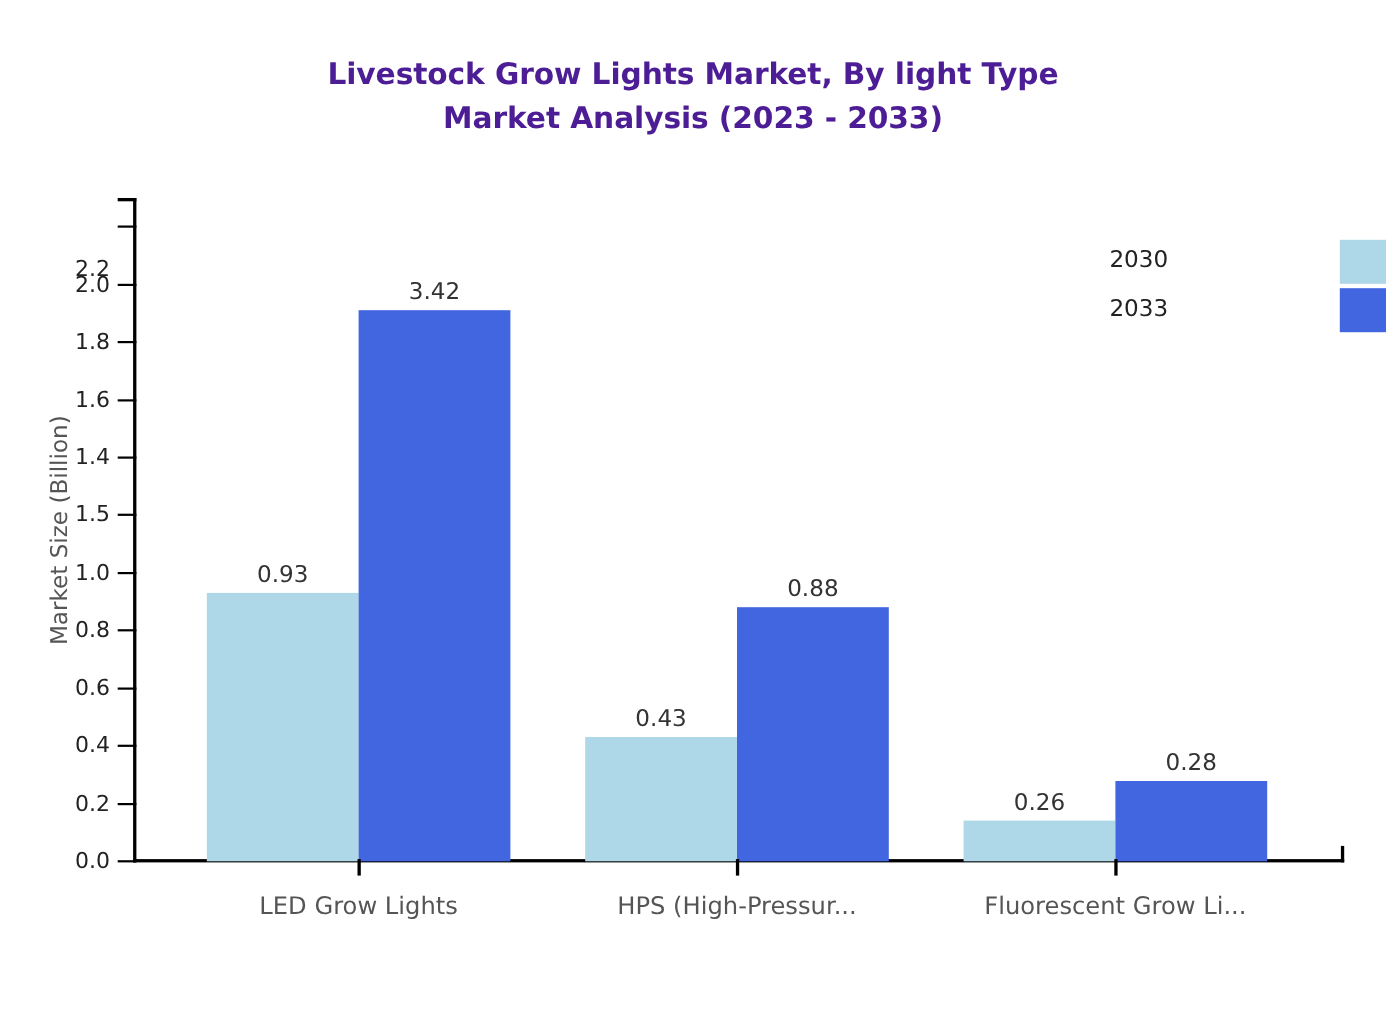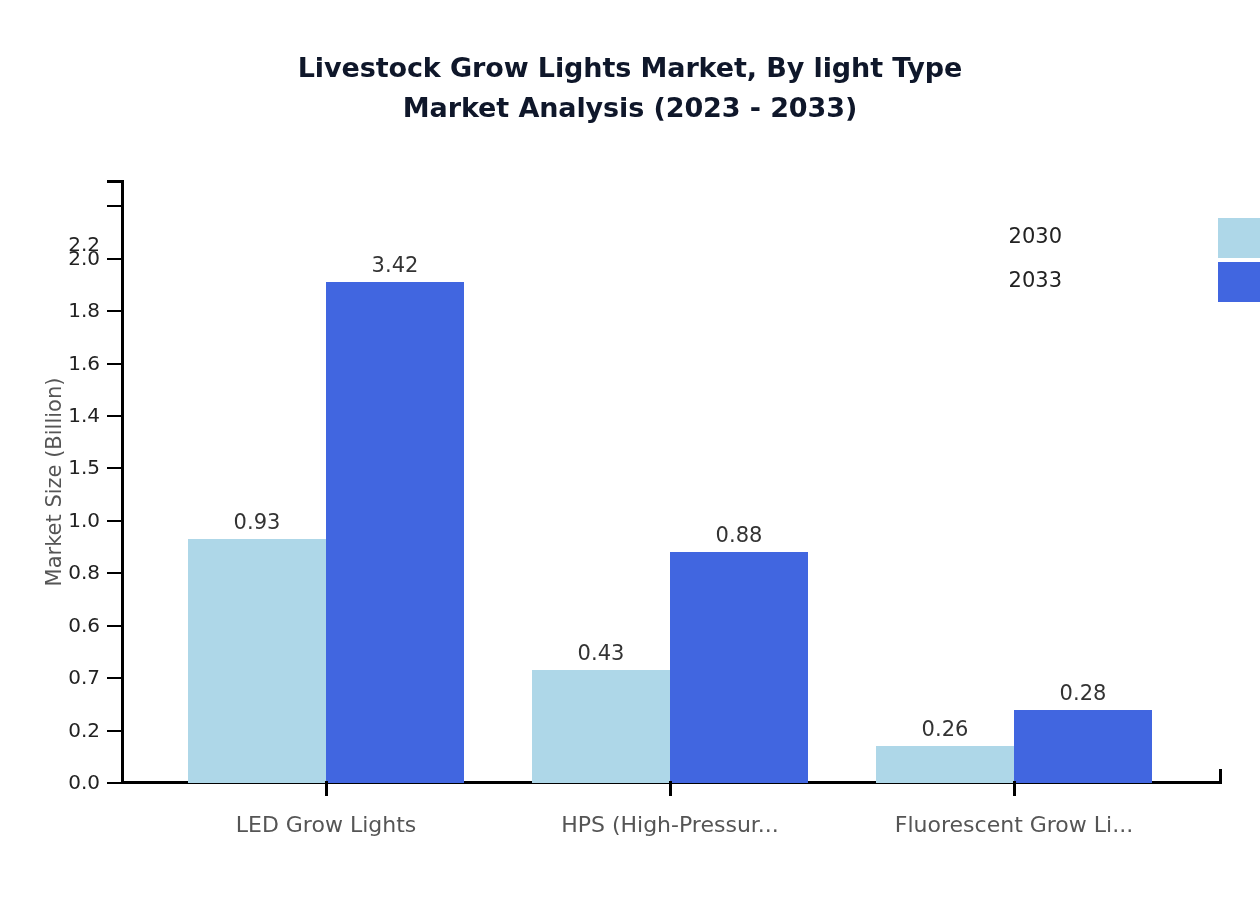--- a/index.html
+++ b/index.html
@@ -21,21 +21,21 @@
     height: 920px;
   }
 
   
   .chart-title {
     position: absolute;
     left: 0;
     top: 48px;
     width: 1260px;
     text-align: center;
-    color: #0f172a;
+    color: #4c1d95;
     font-size: 27px;
     font-weight: bold;
     line-height: 40px;
     letter-spacing: -0.1px;
   }
   .chart-title .line2 { display: block; }
 
   
   .ylabel {
     position: absolute;
@@ -193,21 +193,21 @@
   <div class="yaxis-cap"></div>
   <div class="xaxis-spine"></div>
   <div class="xaxis-cap"></div>
 
   <div id="yticks">
       <div class="ytick" style="top: 782px;"></div>
       <div class="ytick-label" style="top: 772px;">0.0</div>
       <div class="ytick" style="top: 729.565px;"></div>
       <div class="ytick-label" style="top: 719.565px;">0.2</div>
       <div class="ytick" style="top: 677.13px;"></div>
-      <div class="ytick-label" style="top: 667.13px;">0.7</div>
+      <div class="ytick-label" style="top: 667.13px;">0.4</div>
       <div class="ytick" style="top: 624.696px;"></div>
       <div class="ytick-label" style="top: 614.696px;">0.6</div>
       <div class="ytick" style="top: 572.261px;"></div>
       <div class="ytick-label" style="top: 562.261px;">0.8</div>
       <div class="ytick" style="top: 519.826px;"></div>
       <div class="ytick-label" style="top: 509.826px;">1.0</div>
       <div class="ytick" style="top: 467.391px;"></div>
       <div class="ytick-label" style="top: 457.391px;">1.5</div>
       <div class="ytick" style="top: 414.957px;"></div>
       <div class="ytick-label" style="top: 404.957px;">1.4</div>

